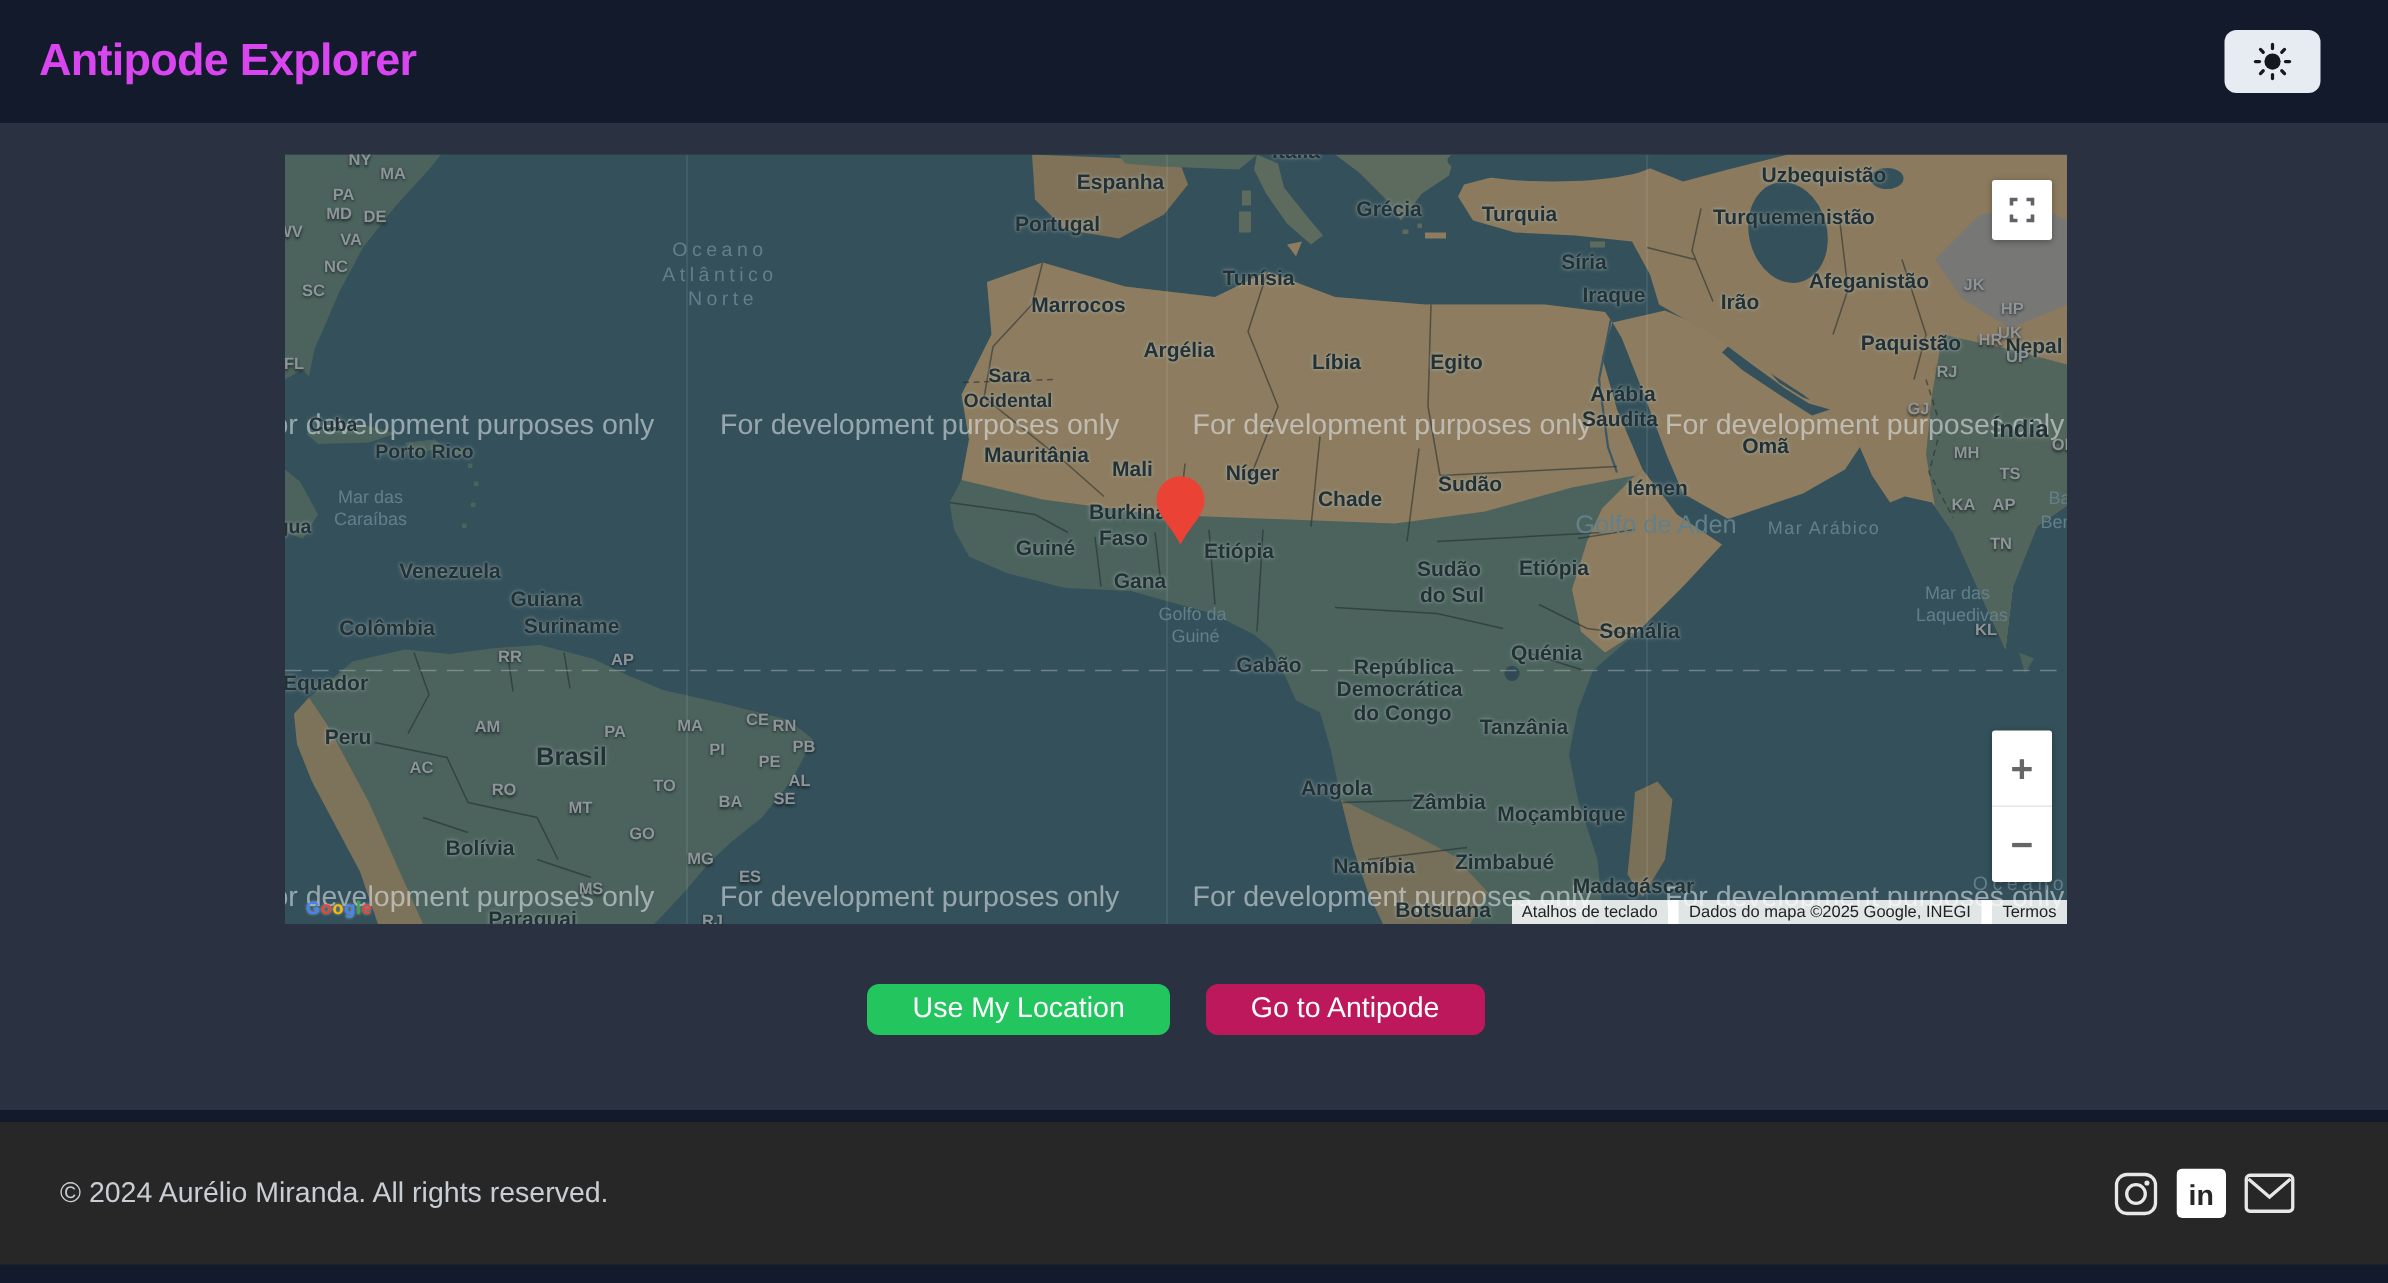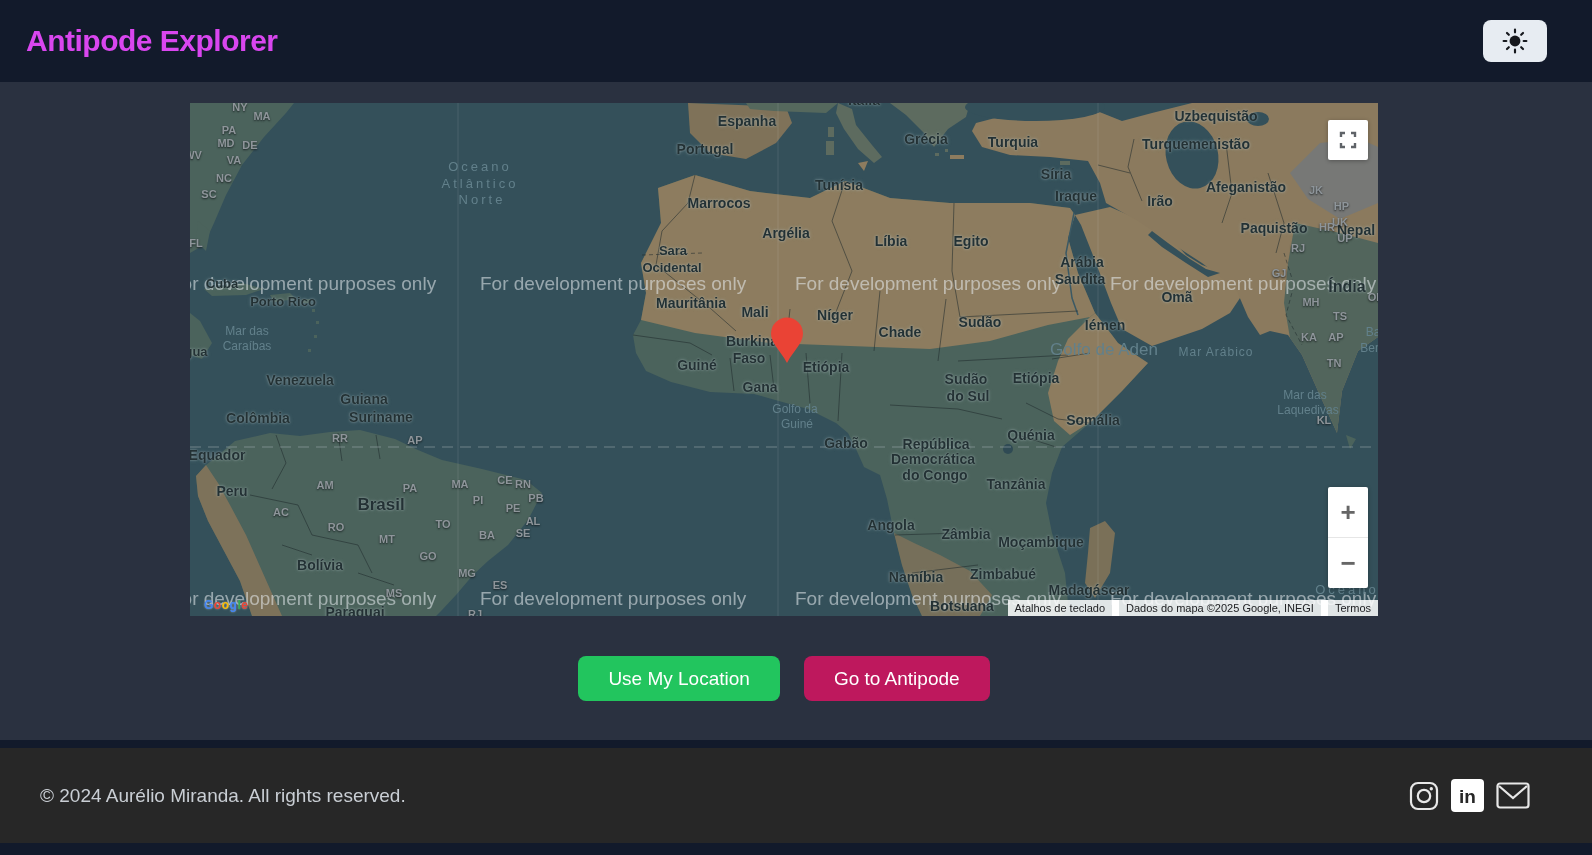--- a/index.html
+++ b/index.html
@@ -60,21 +60,21 @@
   }
   .attribution {
     position: absolute; right: 0; bottom: 0; display: flex;
     font-size: 11px; color: #202124; background: rgba(255,255,255,.85); line-height: 14px;
   }
   .attribution span { padding: 1px 7px; }
   .attribution span + span { border-left: 7px solid #ffffff; }
   
   .btn-row { display: flex; justify-content: center; gap: 24px; margin-top: 40px; width: 1188px; margin-left: 190px; }
   .btn {
-    height: 45px; padding: 16px 30px; border: none; border-radius: 8px;
+    height: 34px; padding: 16px 30px; border: none; border-radius: 8px;
     font-size: 19px; font-weight: 500; color: #ffffff; cursor: pointer;
     display: flex; align-items: center; font-family: "Liberation Sans", sans-serif;
   }
   .btn.green { background: #22c55e; }
   .btn.blue  { background: #be185d; }
   .btn.gray  { background: #6b7280; }
   
   footer {
     height: 95px; background: #272727;
     display: flex; align-items: center; justify-content: space-between;

